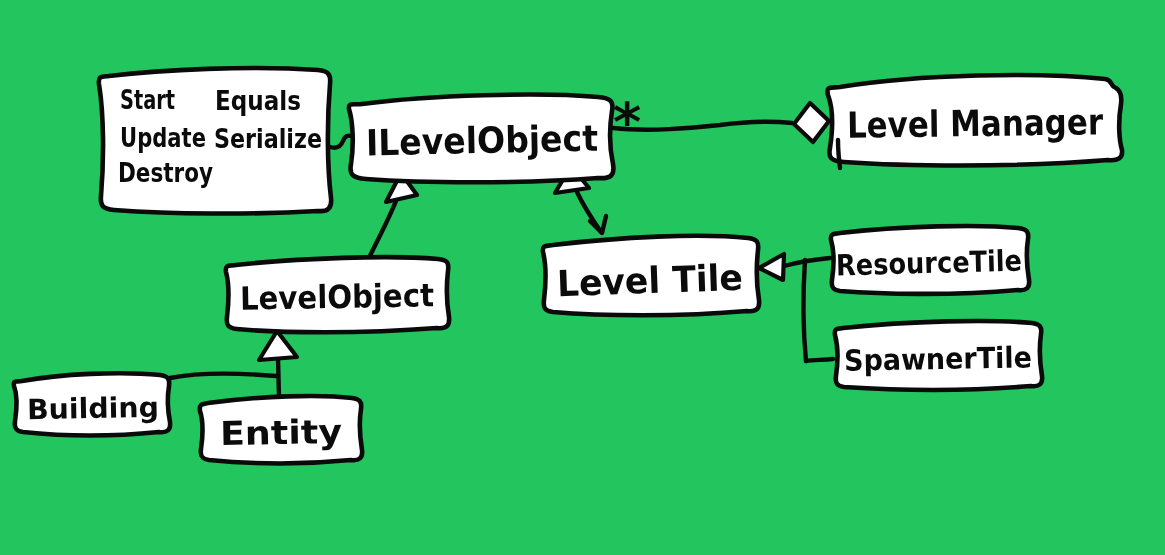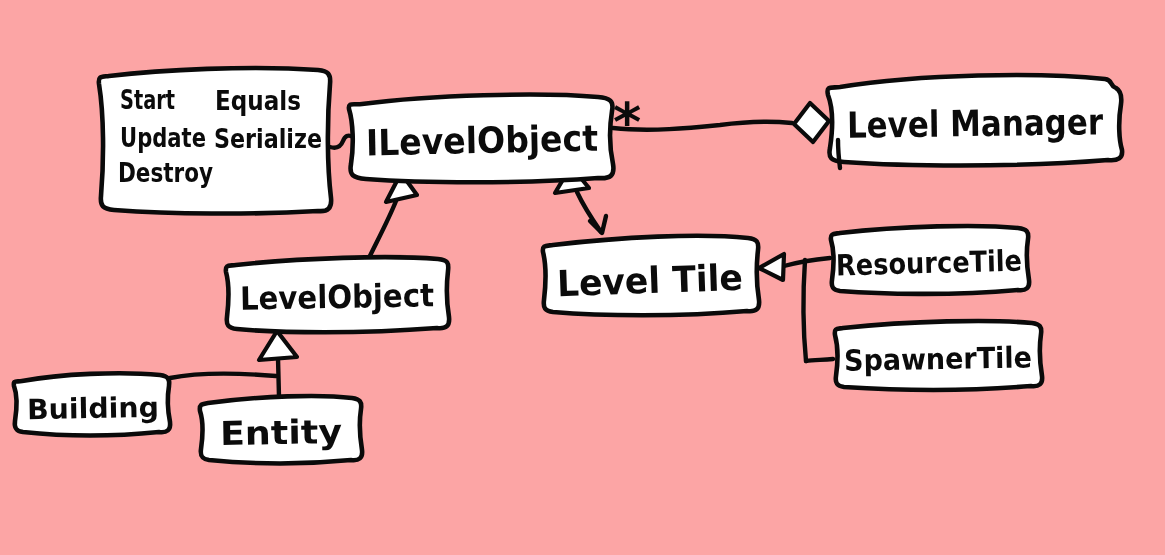--- a/index.html
+++ b/index.html
@@ -4,21 +4,21 @@
 <style>
   html, body {
     margin: 0;
     padding: 0;
     background: #ffffff;
   }
   .canvas {
     position: relative;
     width: 1165px;
     height: 555px;
-    background: #fca5a5;
+    background: #22c55e;
     overflow: hidden;
     font-family: "DejaVu Sans", sans-serif;
   }
   svg { display: block; }
   .box-outline {
     fill: #ffffff;
     stroke: #0a0a0a;
     stroke-width: 4.6;
     stroke-linecap: round;
     stroke-linejoin: round;

